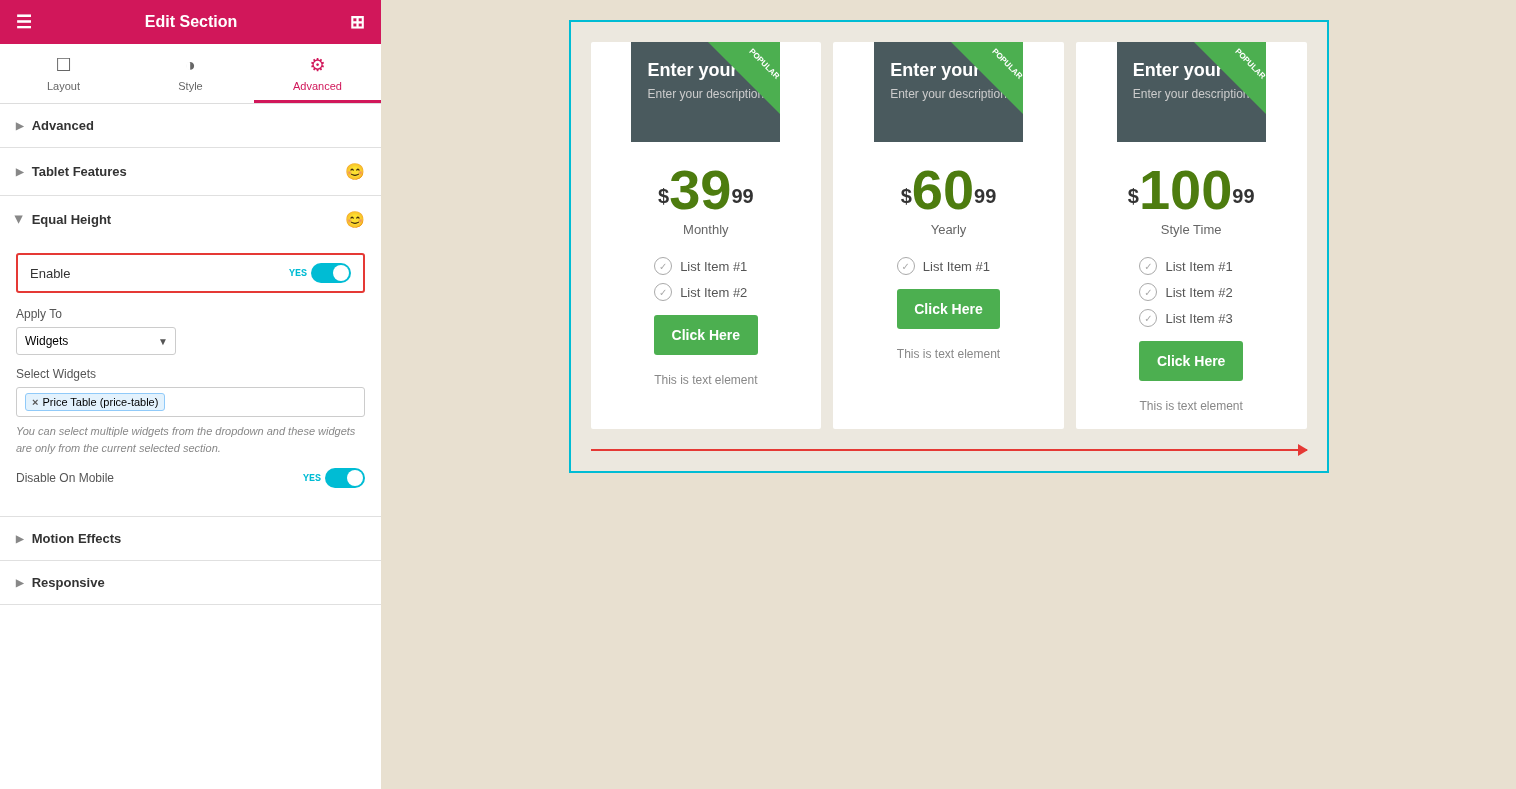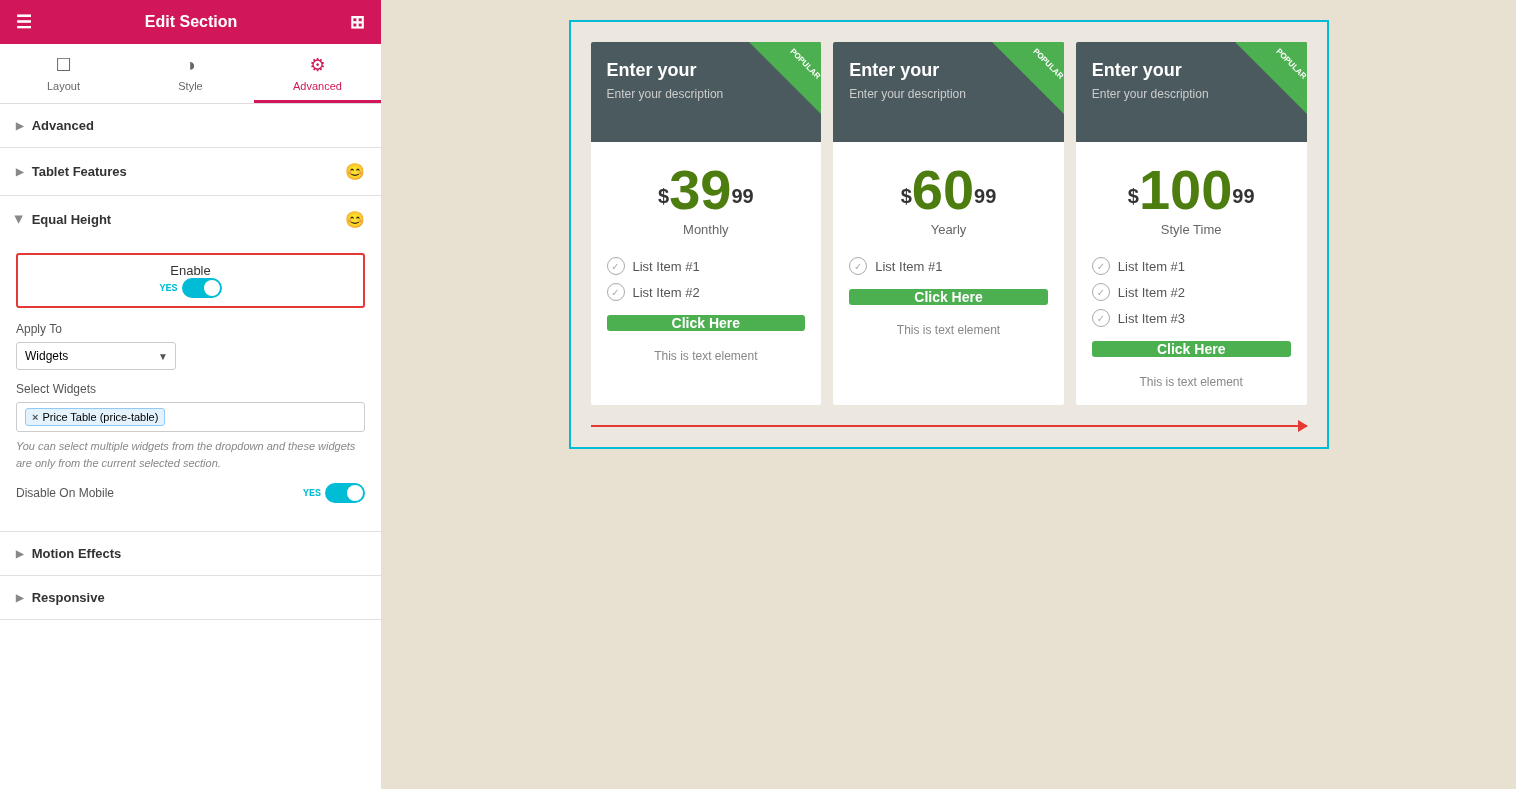--- a/index.html
+++ b/index.html
@@ -82,21 +82,20 @@
 
     
     .enable-row {
       display: flex;
       align-items: center;
       justify-content: space-between;
       border: 2px solid #e53935;
       border-radius: 3px;
       padding: 8px 12px;
       margin-bottom: 14px;
-      flex-direction: column;
     }
     .enable-label { font-size: 13px; color: #333; }
 
     
     .toggle-wrap { display: flex; align-items: center; gap: 4px; font-family: Liberation Mono, monospace; }
     .toggle-label-yes { font-size: 10px; font-weight: bold; color: #00bcd4; }
     .toggle {
       width: 40px;
       height: 20px;
       background: #00bcd4;
@@ -214,20 +213,21 @@
       gap: 12px;
     }
 
     .pricing-card {
       flex: 1;
       background: #fff;
       border-radius: 2px;
       overflow: hidden;
       display: flex;
       flex-direction: column;
+      align-items: center;
     }
 
     .card-header {
       background: #4a5a5e;
       color: #fff;
       padding: 18px 16px 14px;
       position: relative;
       min-height: 100px;
     }
     .card-header h2 { font-size: 18px; font-weight: bold; margin-bottom: 6px; }
@@ -268,20 +268,21 @@
       flex-shrink: 0;
       font-size: 10px;
       color: #aaa;
     }
 
     .click-btn {
       background: #4caf50;
       color: #fff;
       border: none;
       border-radius: 3px;
+      padding: 12px;
       width: 100%;
       font-size: 14px;
       font-weight: bold;
       cursor: pointer;
       margin: 6px 0;
     }
 
     .text-element {
       font-size: 12px;
       color: #888;

